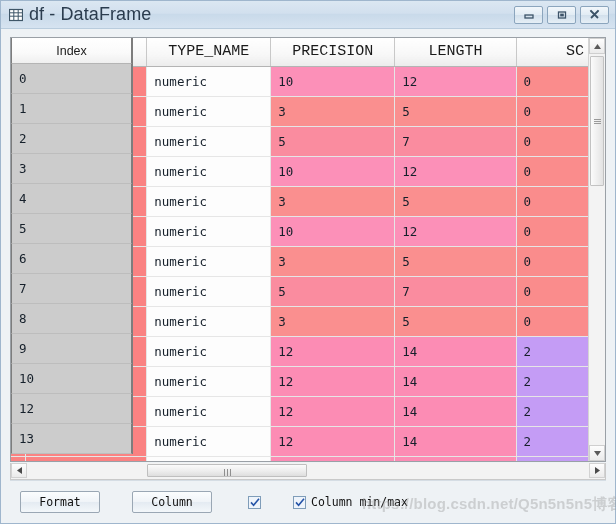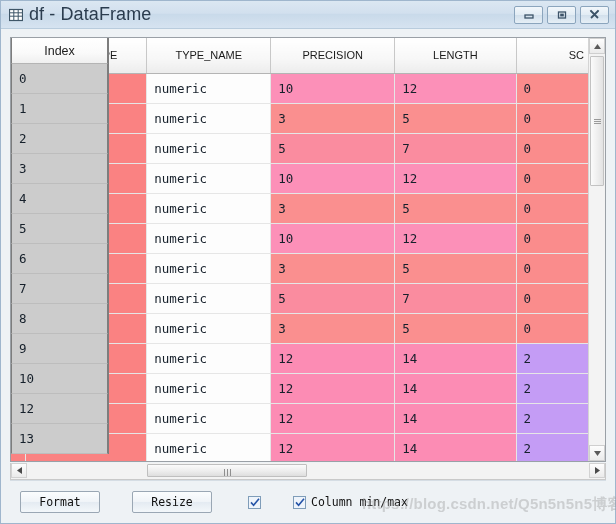--- a/index.html
+++ b/index.html
@@ -71,46 +71,46 @@
   }
   table.grid{
     border-collapse:collapse;
     table-layout:fixed;
     width:640px;
     margin-left:-60px;   
     font-family:"DejaVu Sans Mono","Liberation Mono",monospace;
     font-size:12px;
   }
   table.grid th{
-    height:35px;
+    height:28px;
     padding:0 6px;
     background:linear-gradient(to bottom,#ffffff 0%,#f7f7f7 60%,#ececec 100%);
     border-right:1px solid #c8c8c8;
     border-bottom:1px solid #b4b4b4;
-    font-family:Liberation Sans, sans-serif;
-    font-size:11px;font-weight:normal;color:#1a1a1a;
+    font-family:Liberation Mono, monospace;
+    font-size:15px;font-weight:normal;color:#1a1a1a;
     text-align:center;
     box-sizing:border-box;
     white-space:nowrap;overflow:hidden;
   }
   table.grid td{
     height:30px;
     padding:0 7px;
     border-right:1px solid #e6e6e6;
     border-bottom:1px solid #e6e6e6;
     color:#16202b;
     text-align:left;
     box-sizing:border-box;
     white-space:nowrap;overflow:hidden;
     font-size:12.5px;
   }
 
   
   .index-col{
-    position:absolute;left:0;top:0;width:98px;
+    position:absolute;left:0;top:0;width:122px;
     z-index:5;
     border-right:1px solid #7d7d7d;
     box-sizing:border-box;
     background:#cccccc;
   }
   .index-col .ic-head{
     height:26px;
     background:linear-gradient(to bottom,#ffffff 0%,#fafafa 60%,#efefef 100%);
     border-bottom:1px solid #b4b4b4;
     border-right:1px solid #7d7d7d;
@@ -445,21 +445,21 @@
         <svg width="5" height="7" viewBox="0 0 5 7">
             <path d="M0 0 L5 3.5 L0 7 Z" fill="#4a4a4a"></path>
           </svg>
       </div>
     </div>
 
     <div class="footer">
 
       <div class="btn" style="min-width:80px">Format</div>
       <div style="width:14px"></div>
-      <div class="btn" style="min-width:80px">Resize</div>
+      <div class="btn" style="min-width:80px">Column</div>
       <div style="width:18px"></div>
 
       <div class="cbx-wrap">
         <span class="cbx">
           <svg width="10" height="9" viewBox="0 0 10 9">
               <path d="M1 4.4 L3.6 7.2 L9 0.8" stroke="#2554a8" stroke-width="1.6" fill="none"></path>
             </svg>
         </span>
       </div>
 

